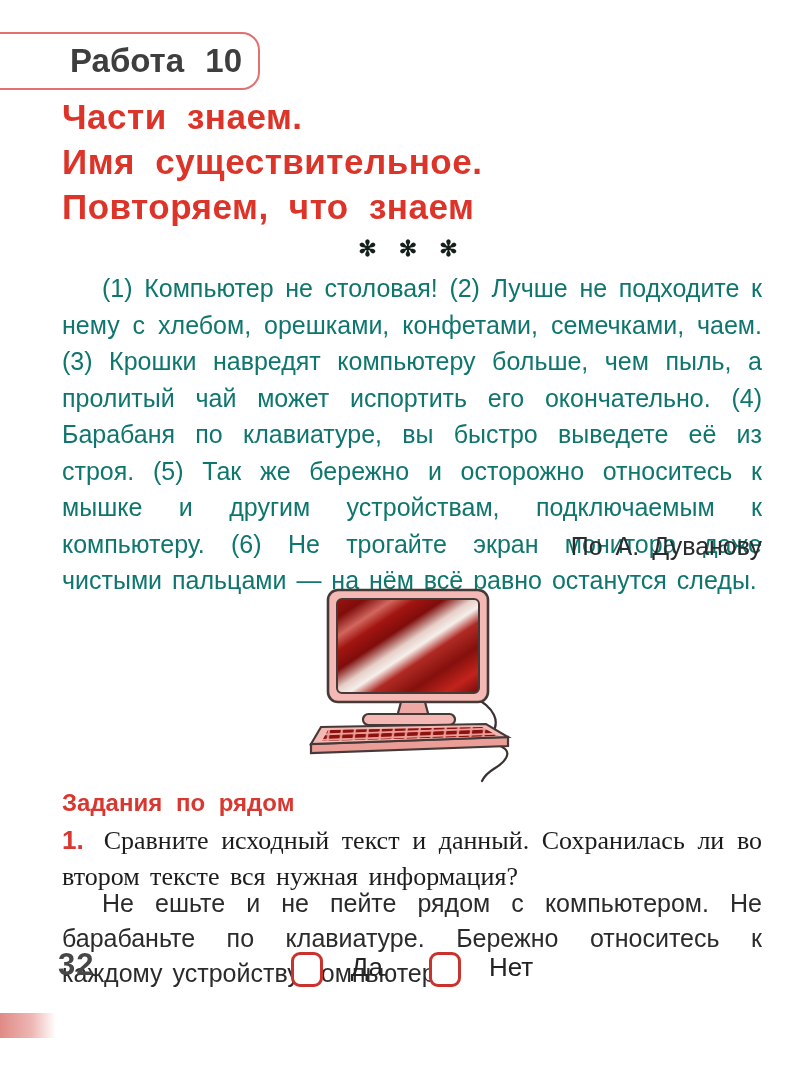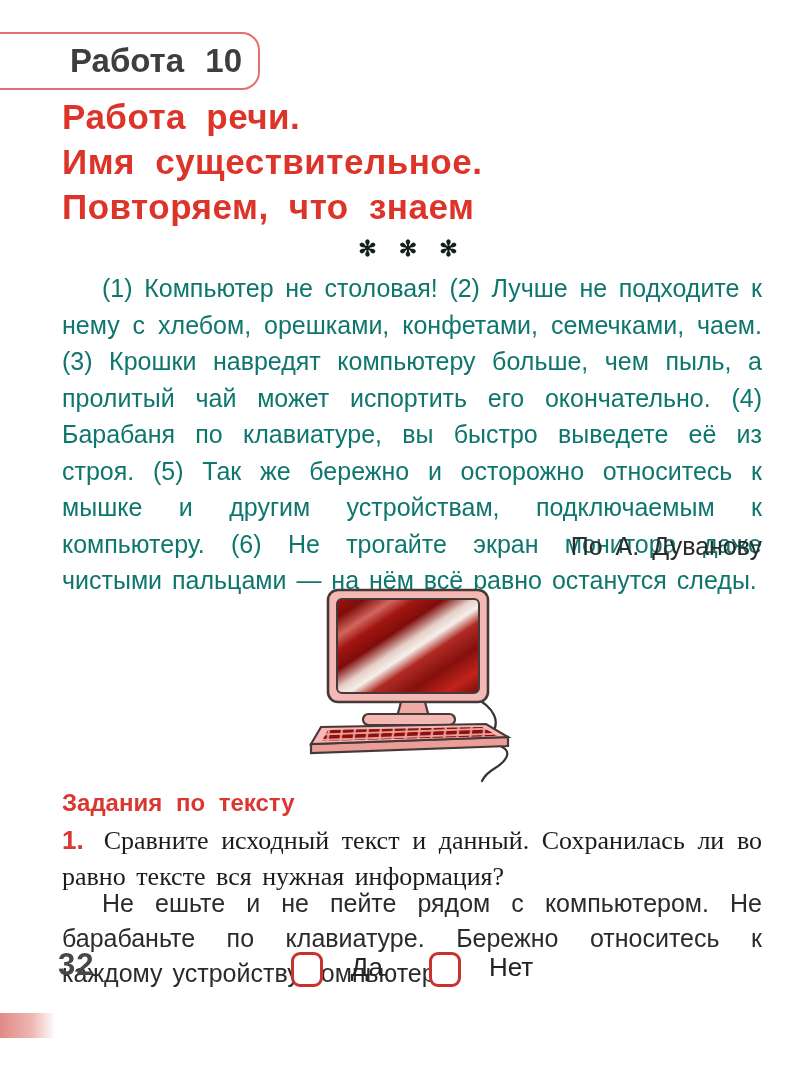--- a/index.html
+++ b/index.html
@@ -151,21 +151,21 @@
 </style>
 </head>
 <body>
 
 <div class="page">
 
   <div class="badge">
     <span>Работа 10</span>
   </div>
 
-  <h1 class="title" style="margin:0;">Работа речи.
+  <h1 class="title" style="margin:0;">Части знаем.
 Имя существительное.
 Повторяем, что знаем</h1>
 
   <div class="stars">✻ ✻ ✻</div>
 
   <p class="body-text" style="margin:0;">(1) Компьютер не столовая! (2) Лучше не подходите к нему с хлебом, орешками, конфетами, семечками, чаем. (3) Крошки навредят компьютеру больше, чем пыль, а пролитый чай может испортить его окончательно. (4) Барабаня по клавиатуре, вы быстро выведете её из строя. (5) Так же бережно и осторожно относитесь к мышке и другим устройствам, подключаемым к компьютеру. (6) Не трогайте экран монитора даже чистыми пальцами — на нём всё равно останутся следы.</p>
 
   <div class="attribution">По А. Дуванову</div>
 
   <svg class="illustration" viewBox="0 0 265 205" aria-hidden="true">
@@ -195,23 +195,23 @@
 
     <polygon points="103,118 127,118 131,133 99,133" fill="#efa9a4" stroke="#453a38" stroke-width="2.2"></polygon>
     <rect x="65" y="130" width="92" height="11" rx="5.5" fill="#f4b9b4" stroke="#453a38" stroke-width="2.2"></rect>
 
     <polygon points="13,160 210,153 210,162 13,169" fill="#eb9d97" stroke="#453a38" stroke-width="2.2"></polygon>
     <polygon points="23,143 188,140 210,153 13,160" fill="#f4b9b4" stroke="#453a38" stroke-width="2.2"></polygon>
     <polygon points="30,146 184,143 200,152 24,157" fill="#eb9d97"></polygon>
     <polygon points="30,146 184,143 200,152 24,157" fill="url(#keysPat)"></polygon>
   </svg>
 
-  <div class="tasks-heading">Задания по тексту</div>
-
-  <p class="task" style="margin:0;"><span class="task-num">1.</span><span>Сравните исходный текст и данный. Сохранилась ли во равно тексте вся нужная информация?</span></p>
+  <div class="tasks-heading">Задания по рядом</div>
+
+  <p class="task" style="margin:0;"><span class="task-num">1.</span><span>Сравните исходный текст и данный. Сохранилась ли во втором тексте вся нужная информация?</span></p>
 
   <p class="answer-text" style="margin:0;">Не ешьте и не пейте рядом с компьютером. Не барабаньте по клавиатуре. Бережно относитесь к каждому устройству компьютера.</p>
 
   <div class="choices">
     <div class="choice">
       <div class="checkbox"></div>
       <span class="choice-label">Да</span>
     </div>
     <div class="choice">
       <div class="checkbox"></div>

